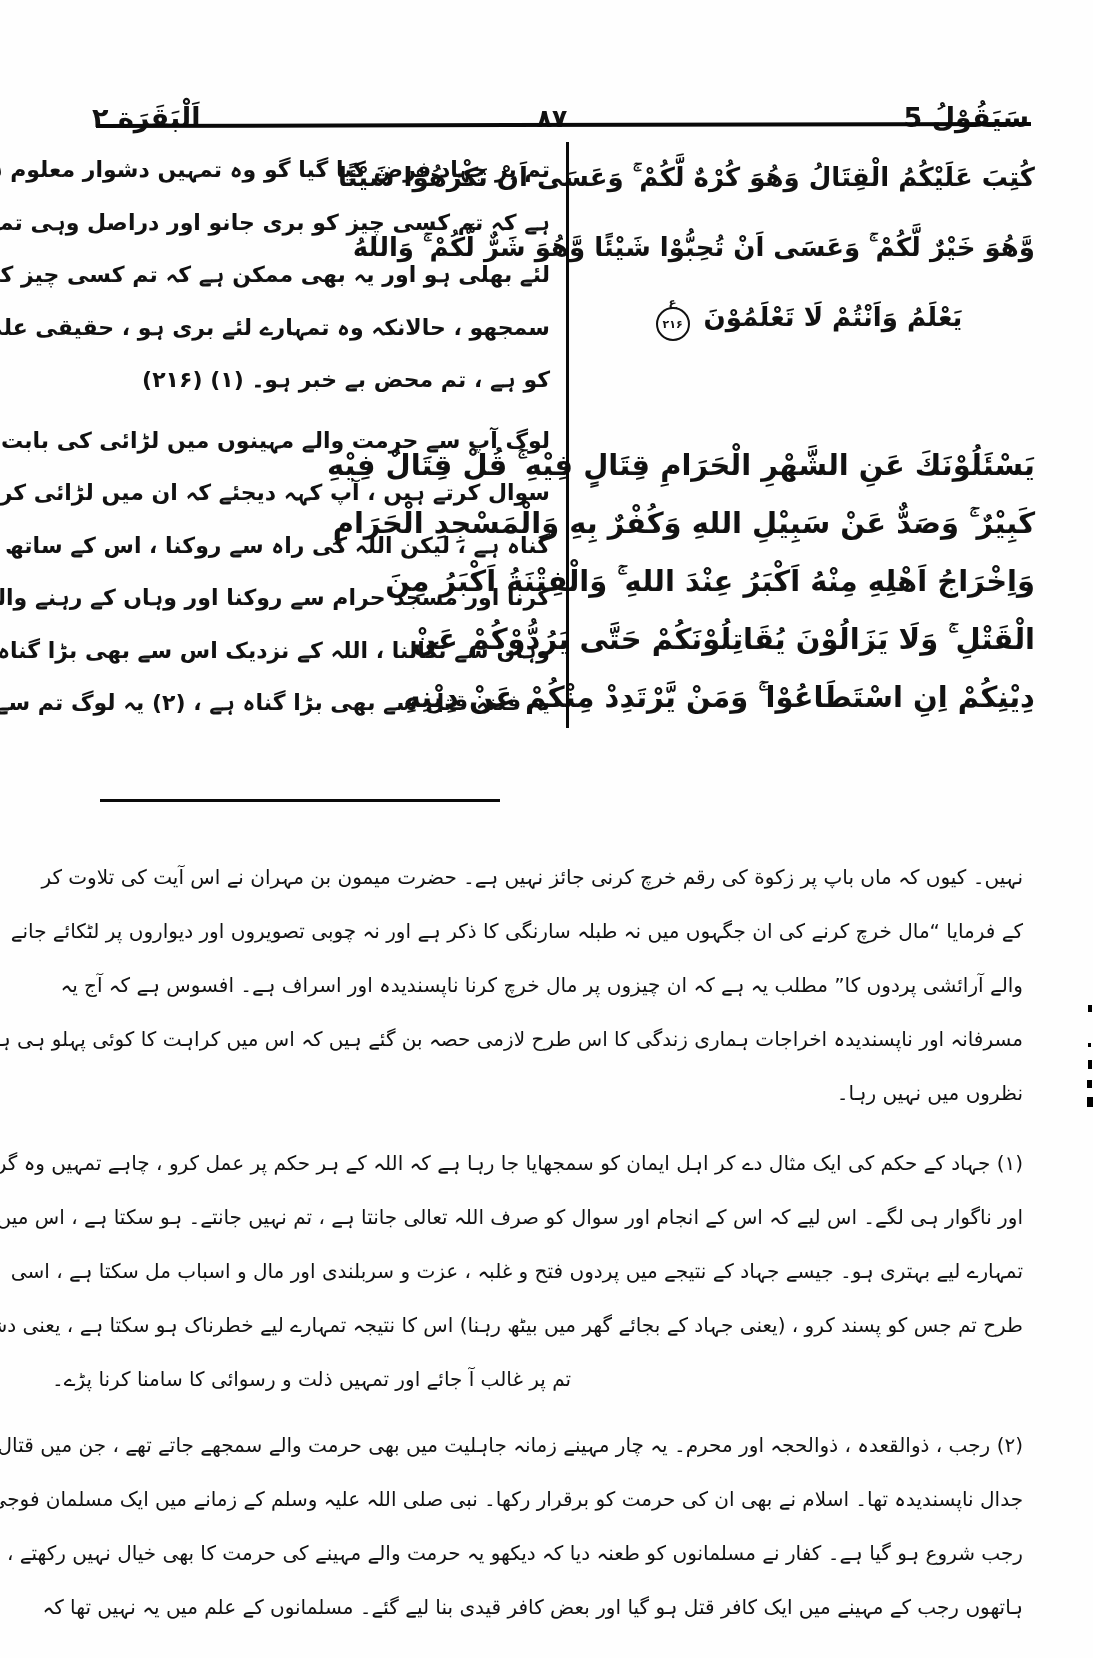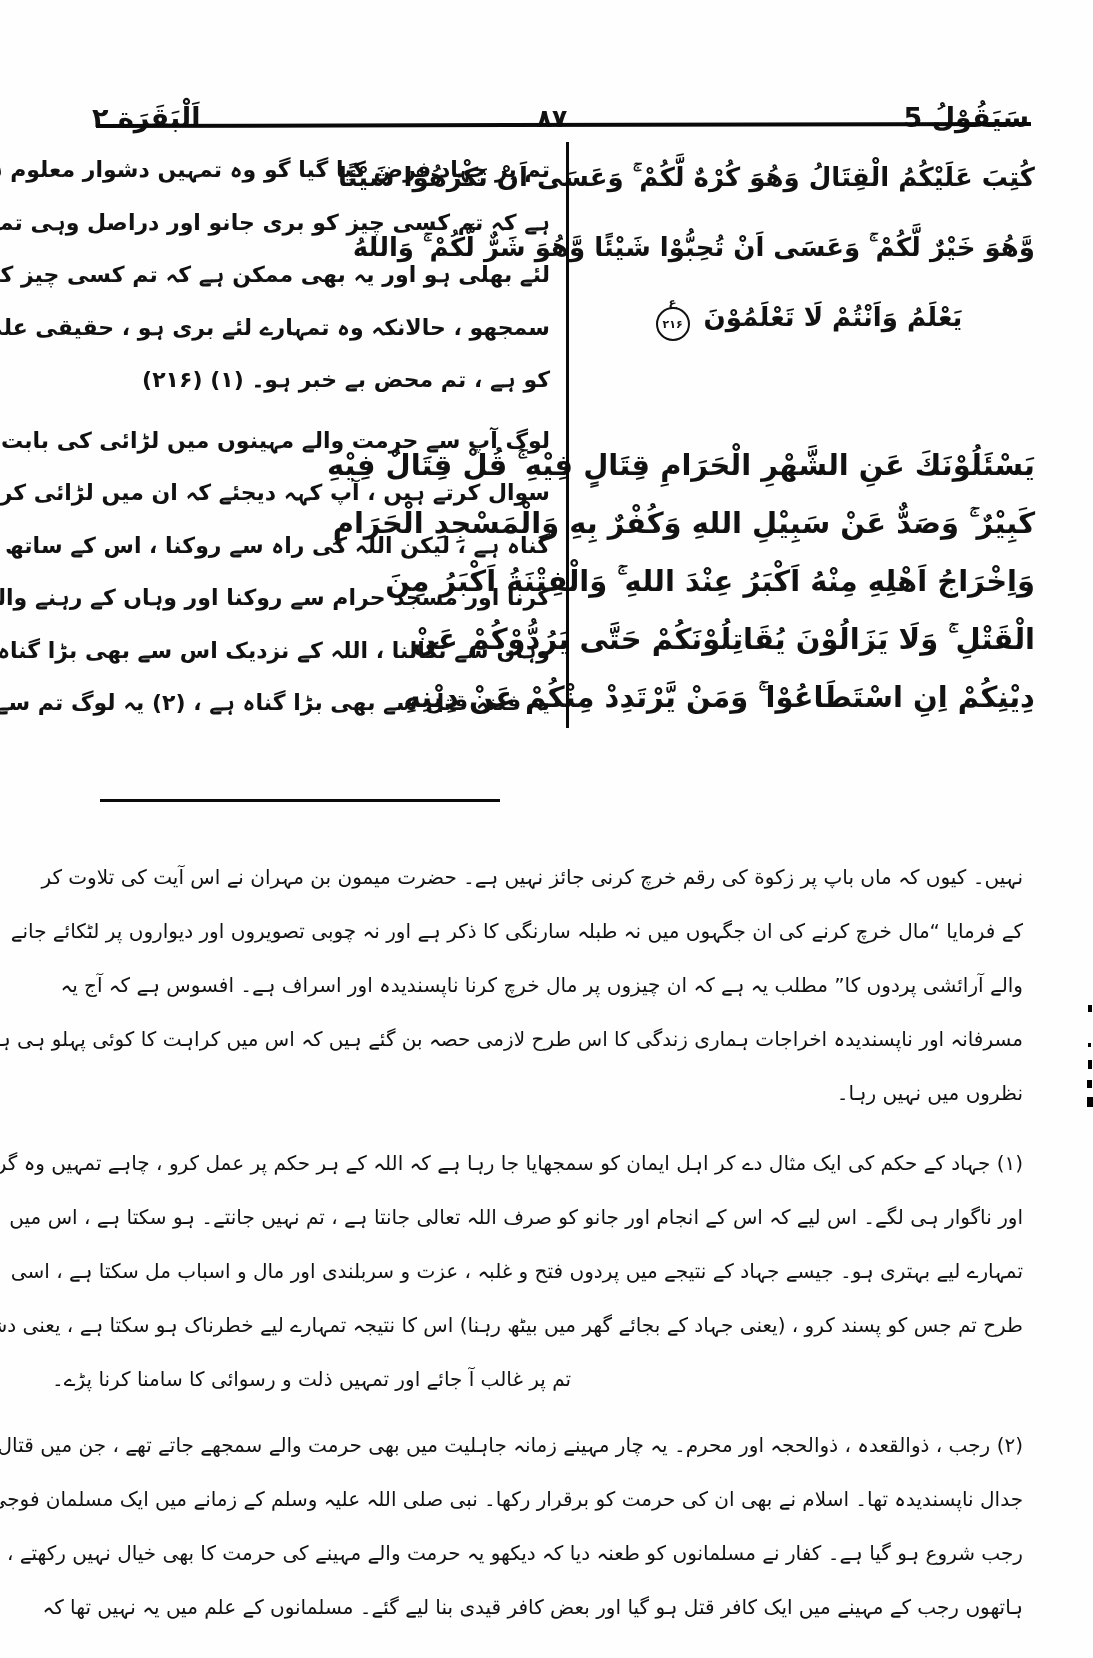--- a/index.html
+++ b/index.html
@@ -142,21 +142,21 @@
   <div class="commentary">
     <div class="cpara intro">
       <div class="c-line">نہیں۔ کیوں کہ ماں باپ پر زکوة کی رقم خرچ کرنی جائز نہیں ہے۔ حضرت میمون بن مہران نے اس آیت کی تلاوت کر</div>
       <div class="c-line">کے فرمایا “مال خرچ کرنے کی ان جگہوں میں نہ طبلہ سارنگی کا ذکر ہے اور نہ چوبی تصویروں اور دیواروں پر لٹکائے جانے</div>
       <div class="c-line">والے آرائشی پردوں کا” مطلب یہ ہے کہ ان چیزوں پر مال خرچ کرنا ناپسندیدہ اور اسراف ہے۔ افسوس ہے کہ آج یہ</div>
       <div class="c-line">مسرفانہ اور ناپسندیدہ اخراجات ہماری زندگی کا اس طرح لازمی حصہ بن گئے ہیں کہ اس میں کراہت کا کوئی پہلو ہی ہماری</div>
       <div class="c-line">نظروں میں نہیں رہا۔</div>
     </div>
     <div class="cpara fn1">
       <div class="c-line">(۱) جہاد کے حکم کی ایک مثال دے کر اہل ایمان کو سمجھایا جا رہا ہے کہ اللہ کے ہر حکم پر عمل کرو ، چاہے تمہیں وہ گراں</div>
-      <div class="c-line">اور ناگوار ہی لگے۔ اس لیے کہ اس کے انجام اور جانو کو صرف اللہ تعالی جانتا ہے ، تم نہیں جانتے۔ ہو سکتا ہے ، اس میں</div>
+      <div class="c-line">اور ناگوار ہی لگے۔ اس لیے کہ اس کے انجام اور سوال کو صرف اللہ تعالی جانتا ہے ، تم نہیں جانتے۔ ہو سکتا ہے ، اس میں</div>
       <div class="c-line">تمہارے لیے بہتری ہو۔ جیسے جہاد کے نتیجے میں پردوں فتح و غلبہ ، عزت و سربلندی اور مال و اسباب مل سکتا ہے ، اسی</div>
       <div class="c-line">طرح تم جس کو پسند کرو ، (یعنی جہاد کے بجائے گھر میں بیٹھ رہنا) اس کا نتیجہ تمہارے لیے خطرناک ہو سکتا ہے ، یعنی دشمن</div>
       <div class="c-line center">تم پر غالب آ جائے اور تمہیں ذلت و رسوائی کا سامنا کرنا پڑے۔</div>
     </div>
     <div class="cpara fn2">
       <div class="c-line">(۲) رجب ، ذوالقعدہ ، ذوالحجہ اور محرم۔ یہ چار مہینے زمانہ جاہلیت میں بھی حرمت والے سمجھے جاتے تھے ، جن میں قتال و</div>
       <div class="c-line">جدال ناپسندیدہ تھا۔ اسلام نے بھی ان کی حرمت کو برقرار رکھا۔ نبی صلی اللہ علیہ وسلم کے زمانے میں ایک مسلمان فوجی دستے کے</div>
       <div class="c-line">رجب شروع ہو گیا ہے۔ کفار نے مسلمانوں کو طعنہ دیا کہ دیکھو یہ حرمت والے مہینے کی حرمت کا بھی خیال نہیں رکھتے ،</div>
       <div class="c-line">ہاتھوں رجب کے مہینے میں ایک کافر قتل ہو گیا اور بعض کافر قیدی بنا لیے گئے۔ مسلمانوں کے علم میں یہ نہیں تھا کہ</div>
     </div>

